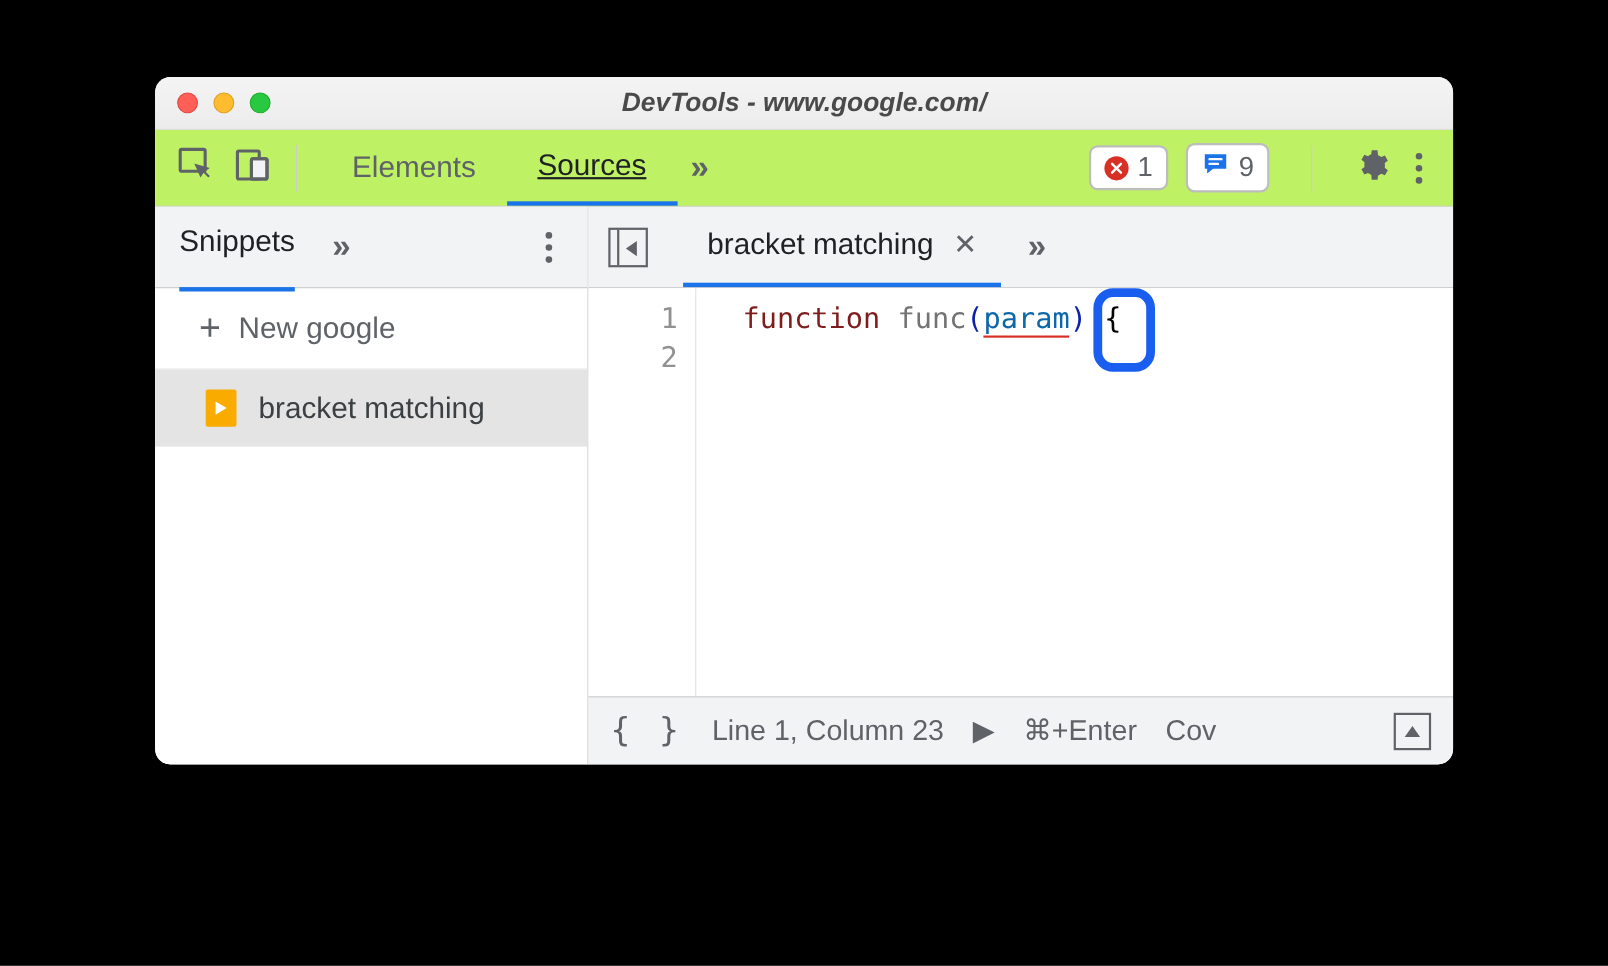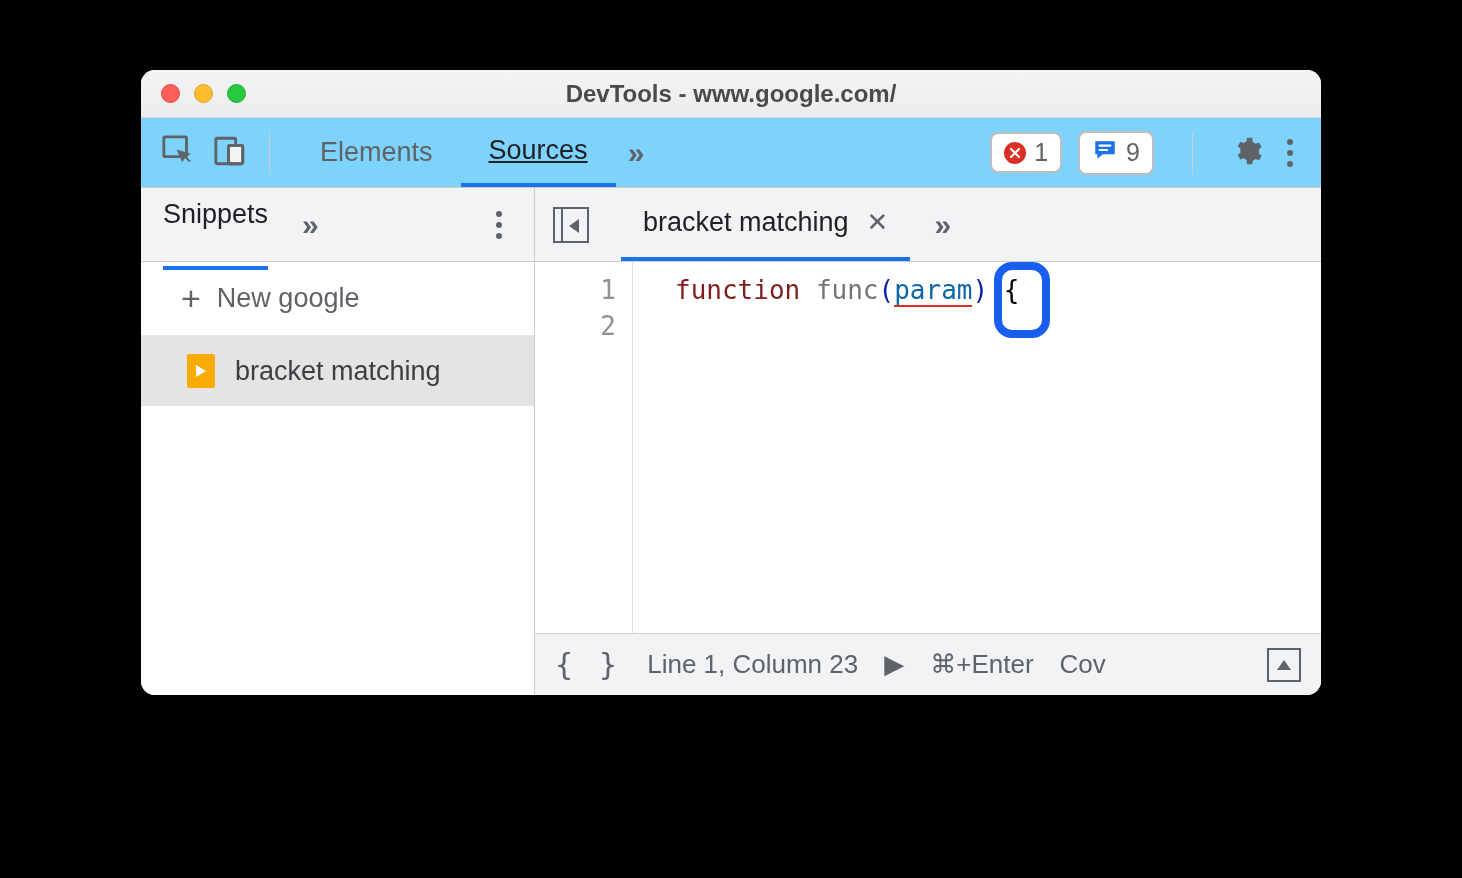--- a/index.html
+++ b/index.html
@@ -24,41 +24,42 @@
     flex-direction: column;
   }
   .titlebar {
     height: 48px;
     background: linear-gradient(#f5f4f4,#edecec);
     border-bottom: 1px solid #d7d6d6;
     display: flex;
     align-items: center;
     padding: 0 16px;
     position: relative;
+    font-style: italic;
   }
   .traffic {
     display: flex;
     gap: 14px;
     position: absolute;
     left: 20px;
   }
   .dot { width: 19px; height: 19px; border-radius: 50%; }
   .dot.red { background:#ff5f57; border:1px solid #e24640;}
   .dot.yellow { background:#febc2e; border:1px solid #dfa023;}
   .dot.green { background:#28c840; border:1px solid #1dad2c;}
   .title {
     flex:1;
     text-align:center;
     font-weight:600;
     font-size:24px;
     color:#4a4a4a;
   }
   .toolbar {
     height: 70px;
-    background:#7dd3fc;
+    background:#bef264;
     border-bottom:1px solid #ccc;
     display:flex;
     align-items:center;
     padding:0 20px;
     gap: 0;
   }
   .tb-left { display:flex; align-items:center; gap:18px;}
   .tb-divider { width:1px; height:42px; background:#ccc; margin:0 22px;}
   .tabs { display:flex; align-items:center; height:100%; }
   .tab {
@@ -130,21 +131,21 @@
     background:#f1f3f4;
     border-bottom:1px solid #ccc;
     display:flex;
     align-items:center;
     padding-left:22px;
     gap:22px;
   }
   .sb-tab {
     font-size:27px;
     color:#202124;
-    padding-bottom:36px;
+    padding-bottom:26px;
     margin-top:20px;
     border-bottom:4px solid #1a73e8;
     cursor:pointer;
   }
   .sb-newsnippet {
     height:74px;
     border-bottom:1px solid #e6e6e6;
     display:flex;
     align-items:center;
     gap:16px;

